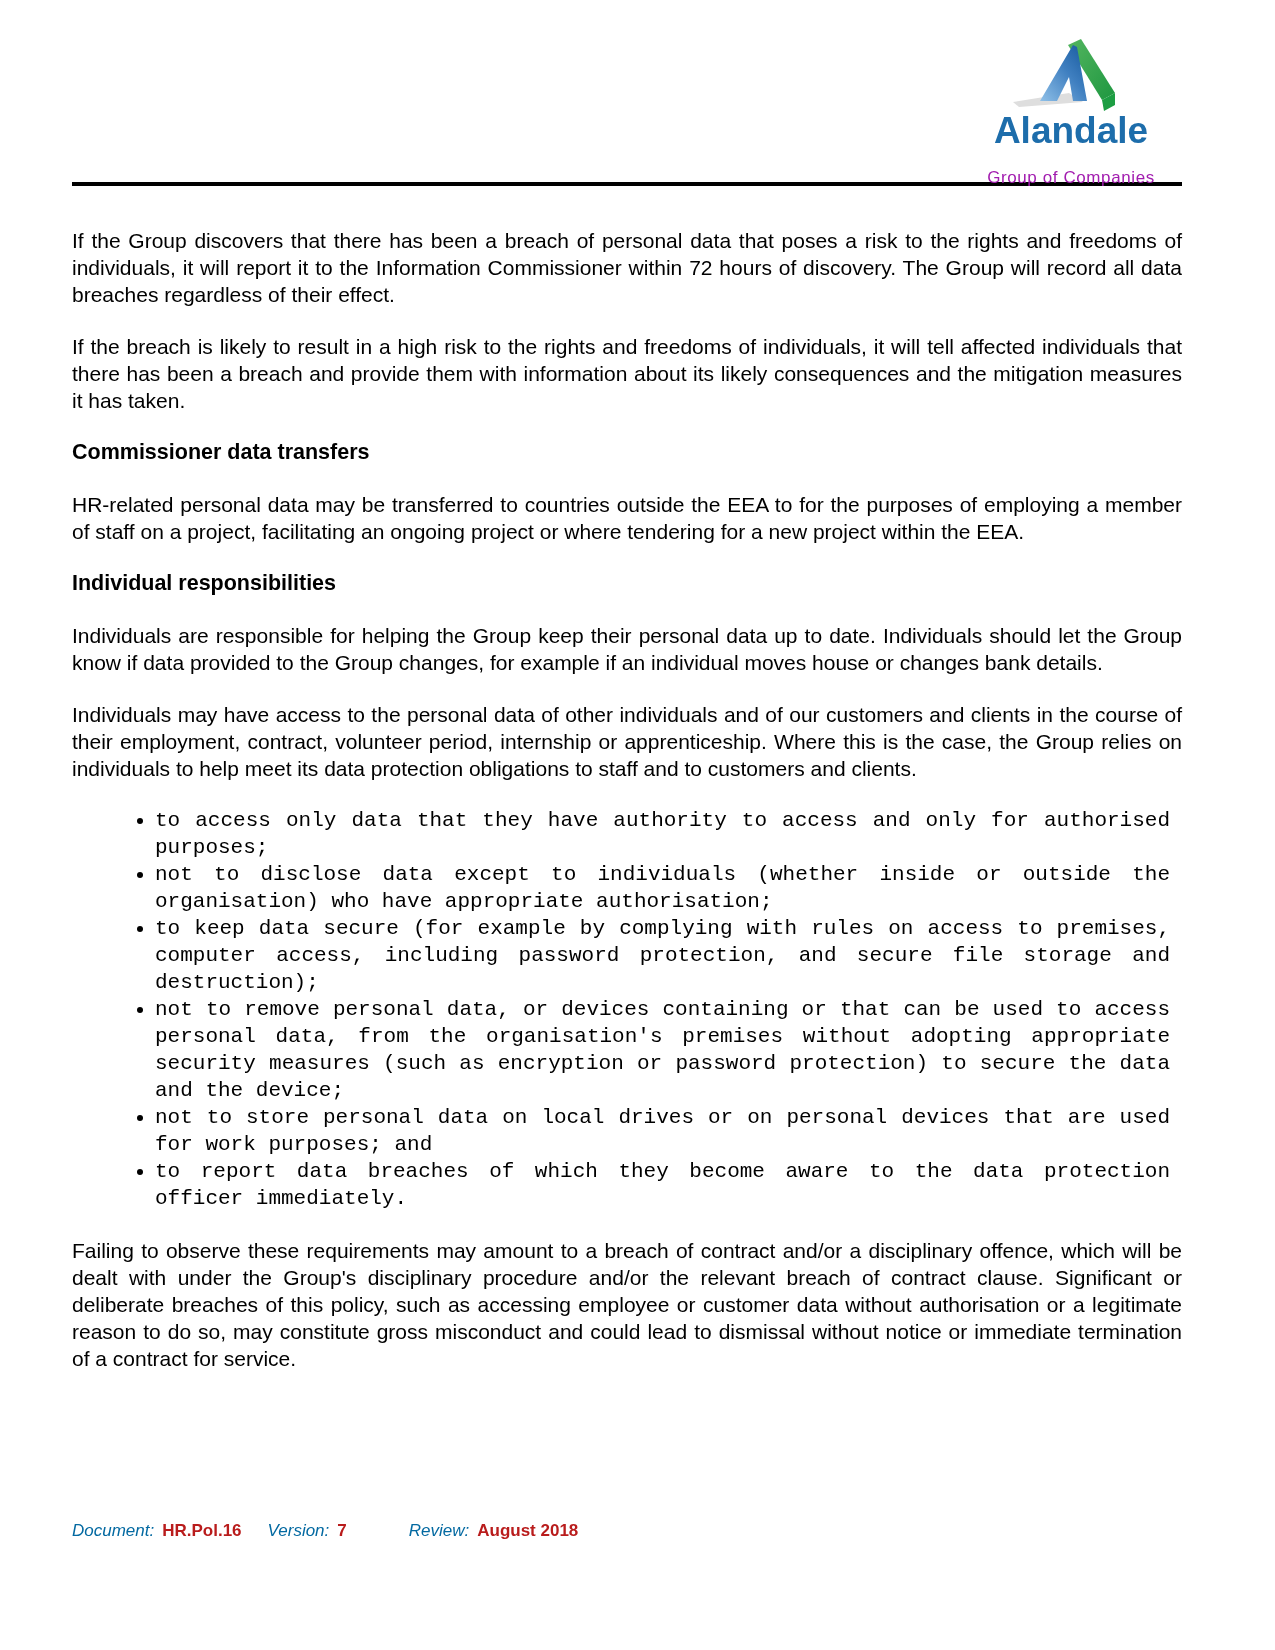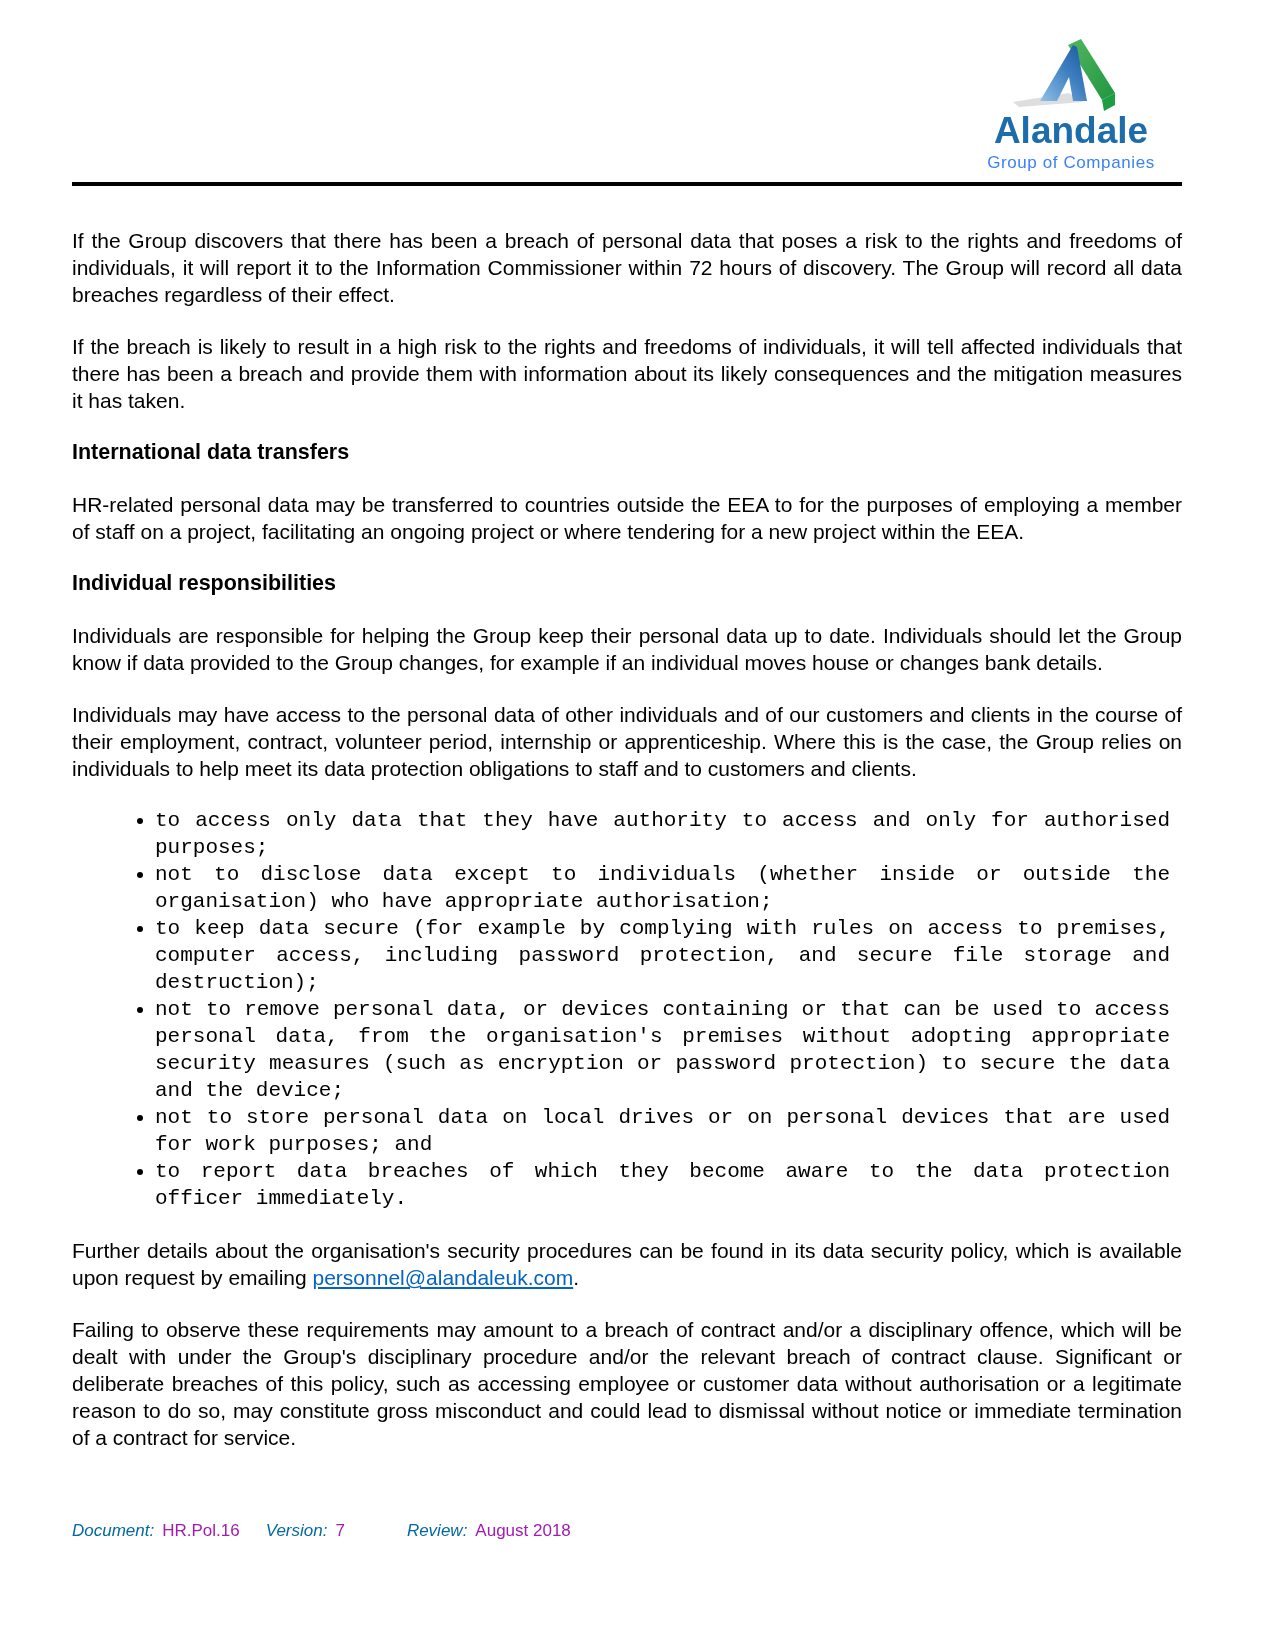--- a/index.html
+++ b/index.html
@@ -38,24 +38,24 @@
   }
   .logo-name {
     font-size: 37px;
     font-weight: bold;
     color: #1d6dab;
     line-height: 1.05;
     letter-spacing: 0px;
   }
   .logo-tagline {
     font-size: 17px;
-    color: #3b82f6;
+    color: #a21caf;
     letter-spacing: 0.6px;
     line-height: 1.1;
-    margin-top: 3px;
+    margin-top: 18px;
   }
   
   .main {
     padding-top: 16px;
     font-size: 21px;
     line-height: 27px;
   }
   .doc-heading {
     font-size: 21.5px;
     font-weight: bold;
@@ -85,22 +85,22 @@
     left: 72px;
     top: 1521px;
     font-size: 17px;
     white-space: nowrap;
   }
   .footer .label {
     font-style: italic;
     color: #0369a1;
   }
   .footer .value {
-    font-weight: normal;
-    color: #a21caf;
+    font-weight: bold;
+    color: #b91c1c;
   }
   .footer .gap-sm { margin-right: 26px; }
   .footer .gap-lg { margin-right: 62px; }
   .footer .label { margin-right: 8px; }
 </style>
 </head>
 <body>
 
 <div class="page">
 
@@ -126,37 +126,36 @@
       <div class="logo-name">Alandale</div>
       <div class="logo-tagline">Group of Companies</div>
     </div>
   </div>
 
   <div class="main">
 
     <p class="para">If the Group discovers that there has been a breach of personal data that poses a risk to the rights and freedoms of individuals, it will report it to the Information Commissioner within 72 hours of discovery. The Group will record all data breaches regardless of their effect.</p>
     <p class="para">If the breach is likely to result in a high risk to the rights and freedoms of individuals, it will tell affected individuals that there has been a breach and provide them with information about its likely consequences and the mitigation measures it has taken.</p>
 
-    <div class="doc-heading">International data transfers</div>
+    <div class="doc-heading">Commissioner data transfers</div>
     <p class="para">HR-related personal data may be transferred to countries outside the EEA to for the purposes of employing a member of staff on a project, facilitating an ongoing project or where tendering for a new project within the EEA.</p>
 
     <div class="doc-heading">Individual responsibilities</div>
     <p class="para">Individuals are responsible for helping the Group keep their personal data up to date. Individuals should let the Group know if data provided to the Group changes, for example if an individual moves house or changes bank details.</p>
     <p class="para">Individuals may have access to the personal data of other individuals and of our customers and clients in the course of their employment, contract, volunteer period, internship or apprenticeship. Where this is the case, the Group relies on individuals to help meet its data protection obligations to staff and to customers and clients.</p>
 
     <ul class="bullet-list">
       <li>to access only data that they have authority to access and only for authorised purposes;</li>
       <li>not to disclose data except to individuals (whether inside or outside the organisation) who have appropriate authorisation;</li>
       <li>to keep data secure (for example by complying with rules on access to premises, computer access, including password protection, and secure file storage and destruction);</li>
       <li>not to remove personal data, or devices containing or that can be used to access personal data, from the organisation's premises without adopting appropriate security measures (such as encryption or password protection) to secure the data and the device;</li>
       <li>not to store personal data on local drives or on personal devices that are used for work purposes; and</li>
       <li>to report data breaches of which they become aware to the data protection officer immediately.</li>
     </ul>
 
-    <p class="para"><span>Further details about the organisation's security procedures can be found in its data security policy, which is available upon request by emailing </span><a href="#" class="email-link">personnel@alandaleuk.com</a><span>.</span></p>
 
     <p class="para">Failing to observe these requirements may amount to a breach of contract and/or a disciplinary offence, which will be dealt with under the Group's disciplinary procedure and/or the relevant breach of contract clause. Significant or deliberate breaches of this policy, such as accessing employee or customer data without authorisation or a legitimate reason to do so, may constitute gross misconduct and could lead to dismissal without notice or immediate termination of a contract for service.</p>
 
   </div>
 </div>
 
 <div class="footer">
   <span class="label">Document:</span><span class="value gap-sm">HR.Pol.16</span><span class="label">Version:</span><span class="value gap-lg">7</span><span class="label">Review:</span><span class="value">August 2018</span>
 </div>
 

